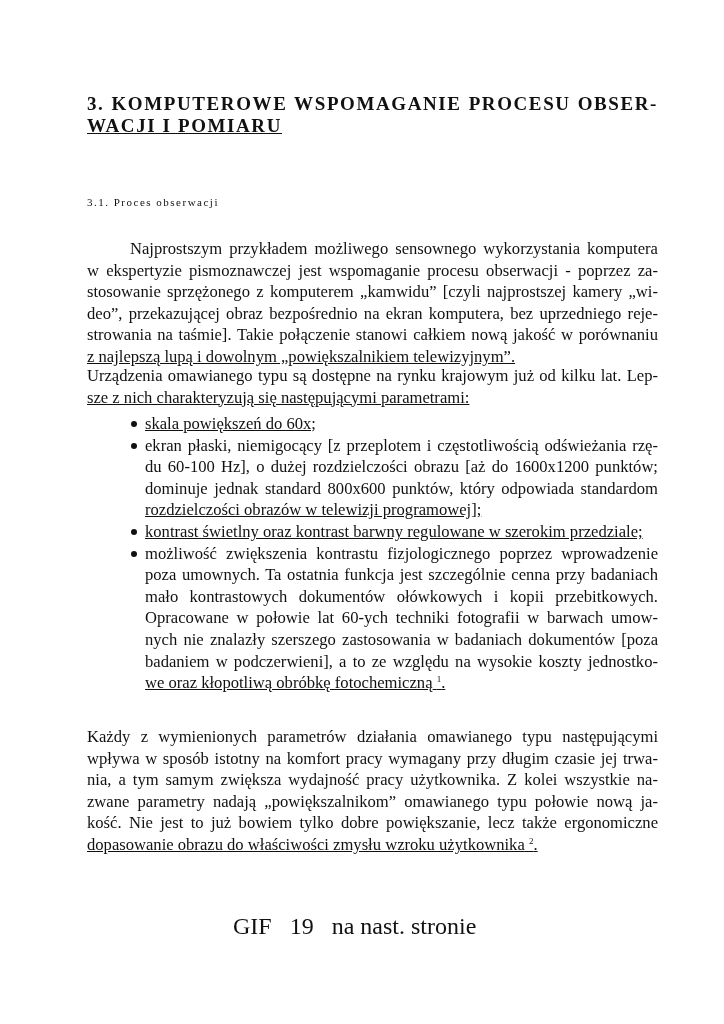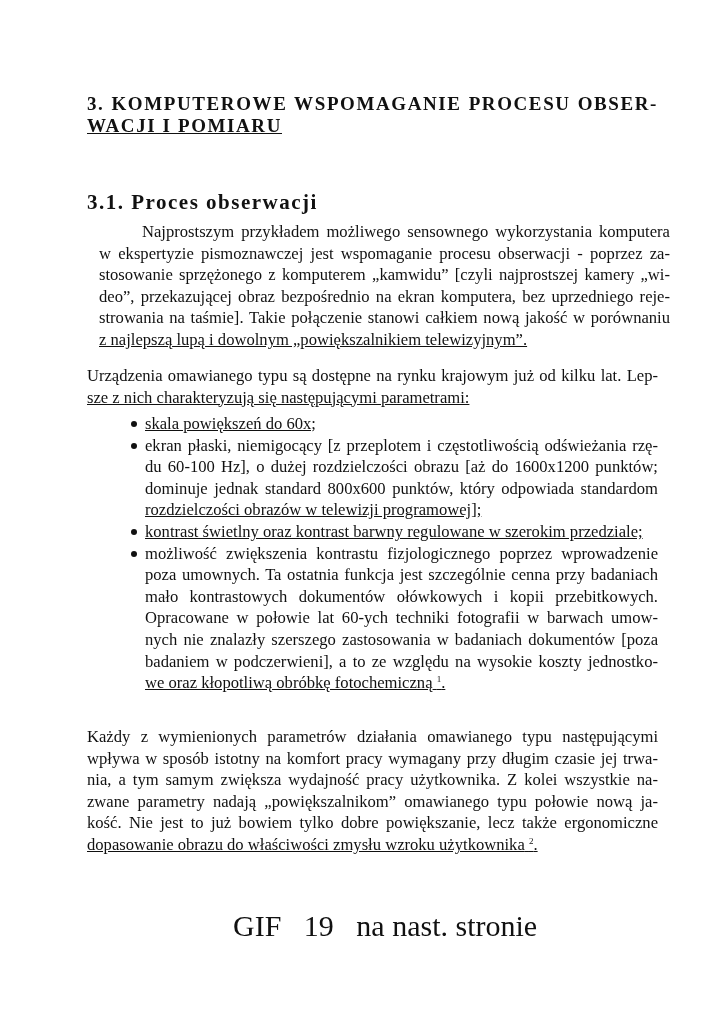--- a/index.html
+++ b/index.html
@@ -3,48 +3,48 @@
 <meta charset="utf-8">
 <style>
   html, body { margin: 0; padding: 0; background: #ffffff; }
   body { width: 724px; height: 1024px; position: relative; overflow: hidden;
          font-family: "Liberation Serif", "DejaVu Serif", serif; color: #111; }
   .page { position: absolute; left: 0; top: 0; width: 646px; height: 1024px; }
   .h1 { position: absolute; left: 87px; width: 571px; font-weight: bold;
         font-size: 19px; letter-spacing: 1.6px; line-height: 24px; }
   .h1 .ln { display: block; text-align: justify; text-align-last: justify; white-space: nowrap; }
   .h1 .ln.last { text-align-last: left; }
-  .h2 { position: absolute; left: 87px; top: 192px; font-weight: bold; font-size: 21px;
+  .h2 { position: absolute; left: 87px; top: 192px; font-weight: normal; font-size: 11px;
         letter-spacing: 1.5px; line-height: 20px; }
   .para { position: absolute; left: 87px; width: 571px; font-size: 16.6px; line-height: 21.6px; }
   .ln { display: block; text-align: justify; text-align-last: justify; white-space: nowrap; height: 21.6px; }
   .ln.last { text-align-last: left; text-decoration: underline; }
   .indent { padding-left: 43px; }
   .list { position: absolute; left: 87px; width: 571px; font-size: 16.6px; line-height: 21.6px; }
   .item { position: relative; padding-left: 58px; }
   .bullet { position: absolute; left: 44px; top: 0; width: 8px; height: 21.6px; }
   .bullet::before { content: ""; position: absolute; left: 0; top: 8px; width: 6px; height: 6px;
                     border-radius: 50%; background: #111; }
   sup { font-size: 9px; vertical-align: 6px; line-height: 0; }
-  .footer { position: absolute; left: 233px; top: 906px; font-size: 30px; line-height: 40px;
+  .footer { position: absolute; left: 233px; top: 906px; font-size: 24px; line-height: 40px;
             white-space: pre; }
 </style>
 </head>
 <body>
 
 <div class="page">
 
   <div class="h1" style="top:92px;">
     <span class="ln">3. KOMPUTEROWE WSPOMAGANIE PROCESU OBSER-</span>
     <span class="ln last">WACJI I POMIARU</span>
   </div>
 
   <div class="h2">3.1. Proces obserwacji</div>
 
-  <div class="para" style="top:221px;margin-left:12px;">
+  <div class="para" style="top:238px;">
     <span class="ln indent">Najprostszym przykładem możliwego sensownego wykorzystania komputera</span>
     <span class="ln">w ekspertyzie pismoznawczej jest wspomaganie procesu obserwacji - poprzez za-</span>
     <span class="ln">stosowanie sprzężonego z komputerem „kamwidu” [czyli najprostszej kamery „wi-</span>
     <span class="ln">deo”, przekazującej obraz bezpośrednio na ekran komputera, bez uprzedniego reje-</span>
     <span class="ln">strowania na taśmie]. Takie połączenie stanowi całkiem nową jakość w porównaniu</span>
     <span class="ln last">z najlepszą lupą i dowolnym „powiększalnikiem telewizyjnym”.</span>
   </div>
 
   <div class="para" style="top:365px;">
     <span class="ln">Urządzenia omawianego typu są dostępne na rynku krajowym już od kilku lat. Lep-</span>

